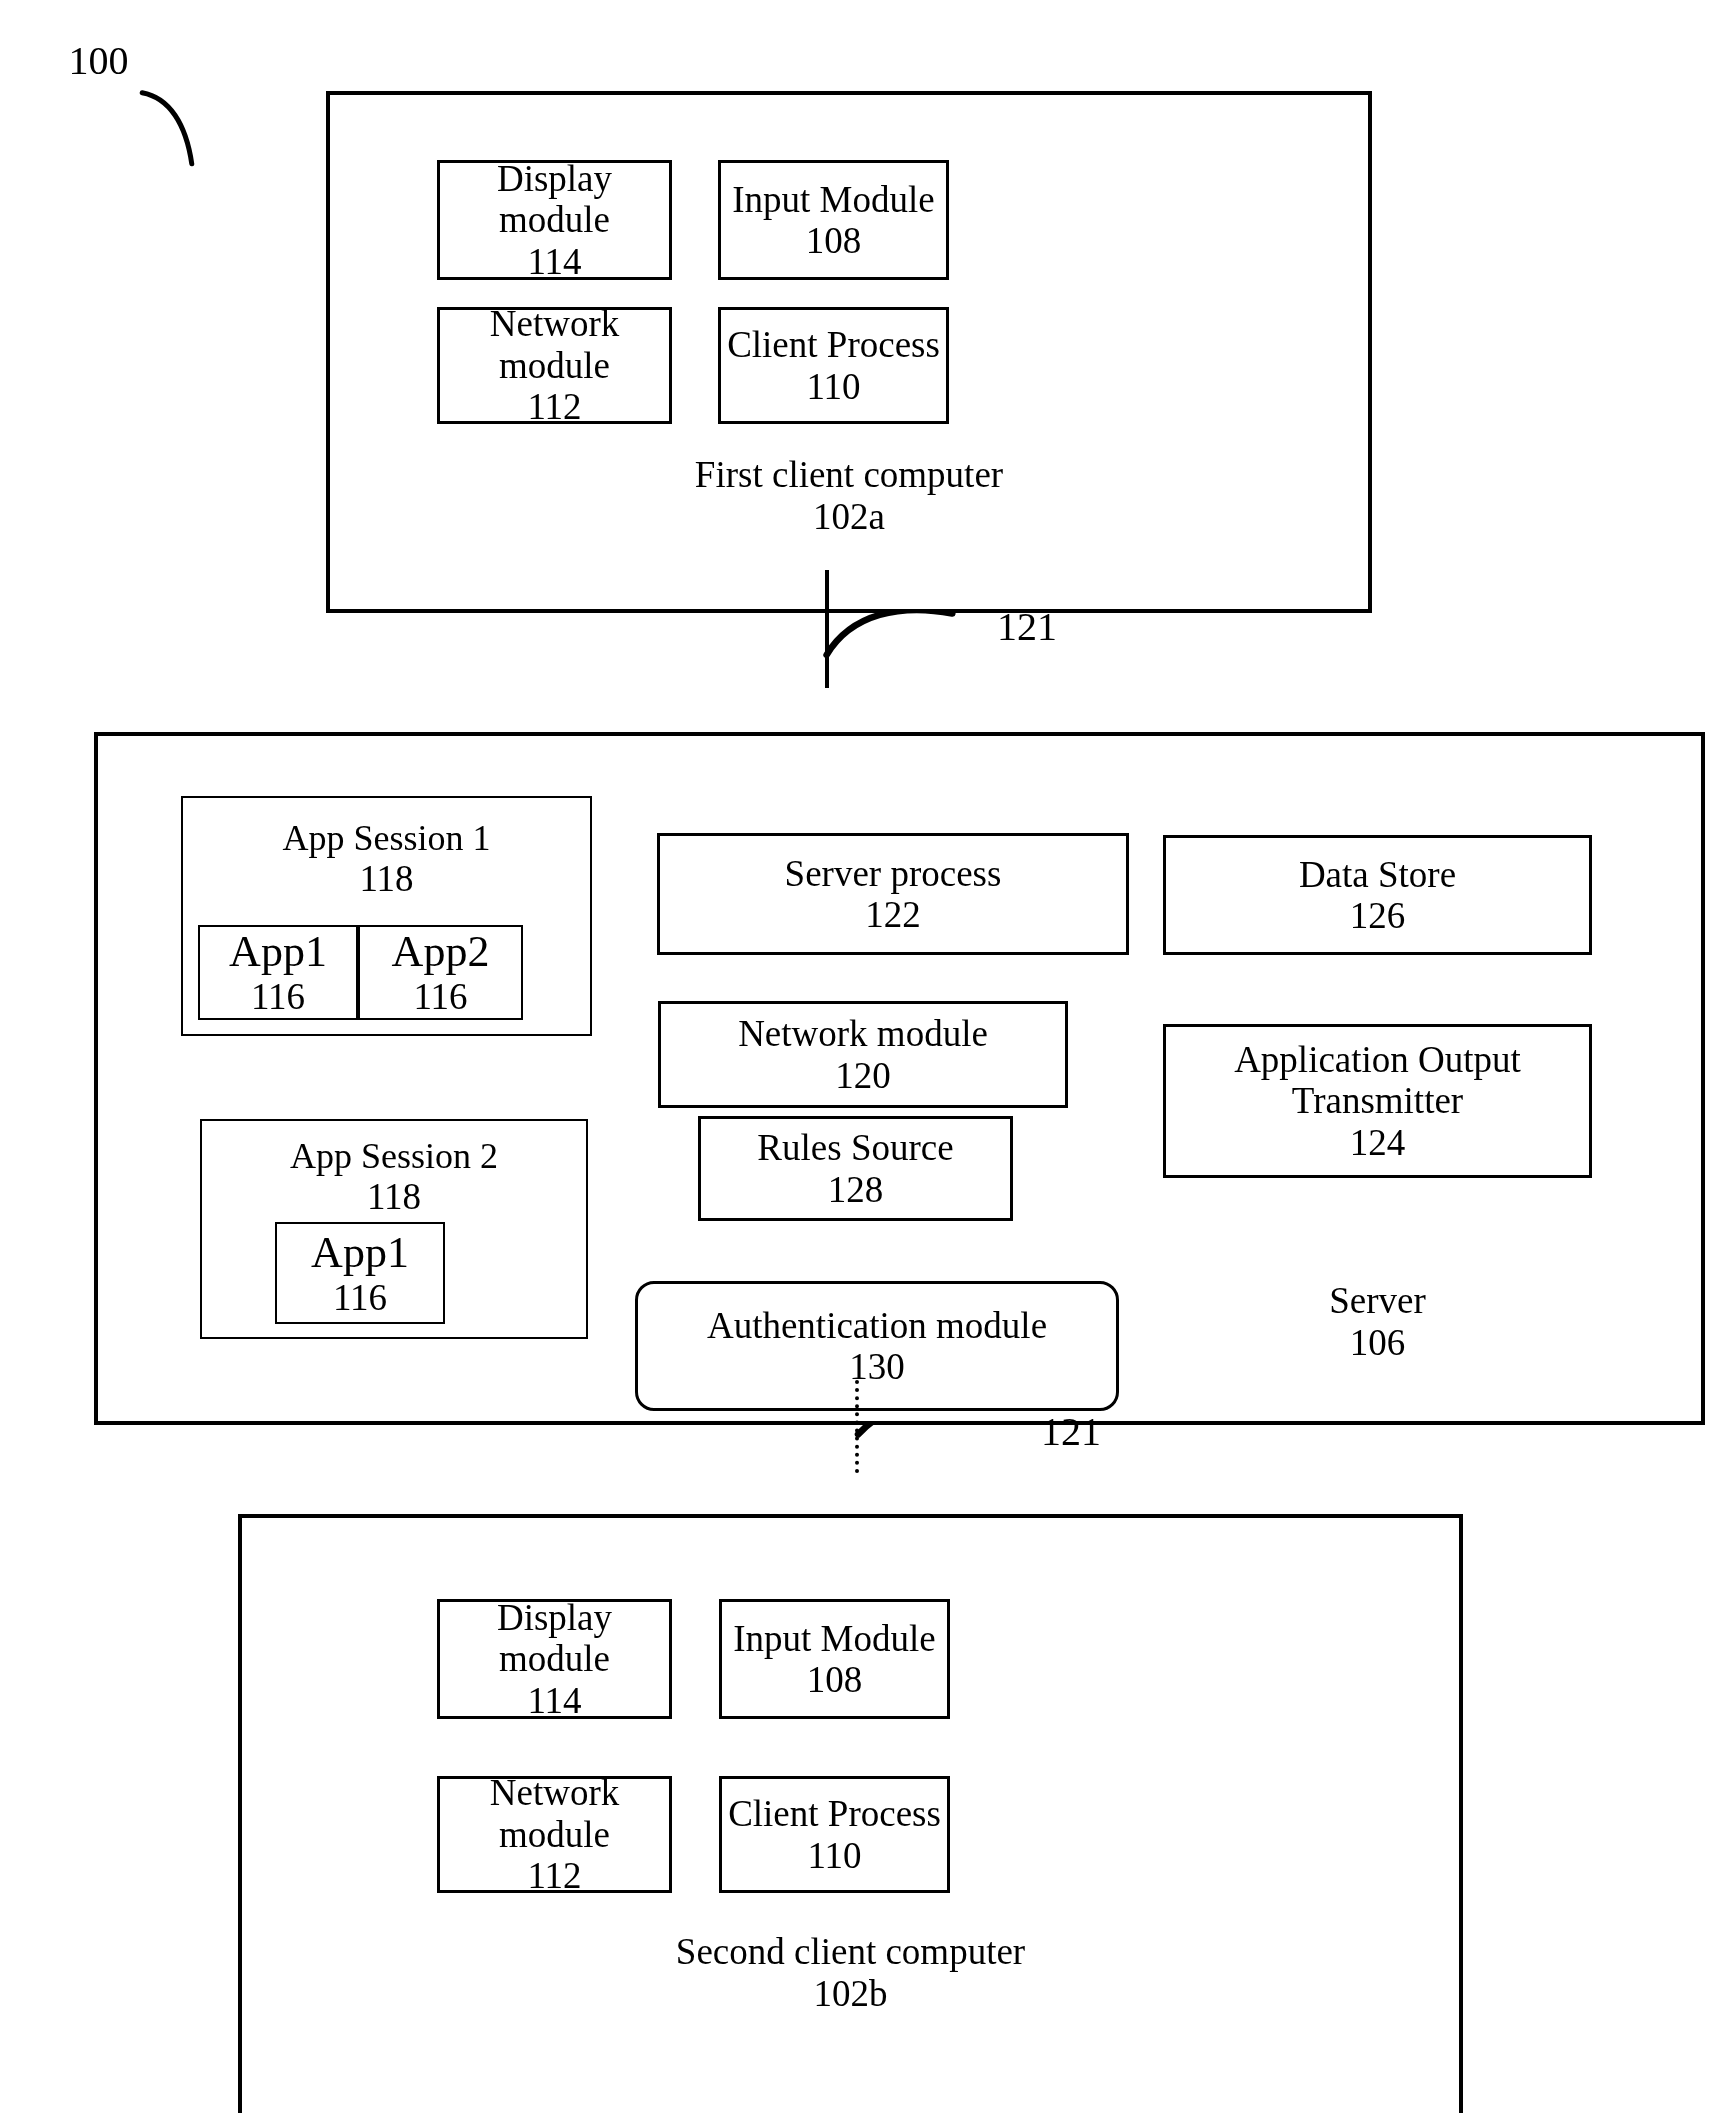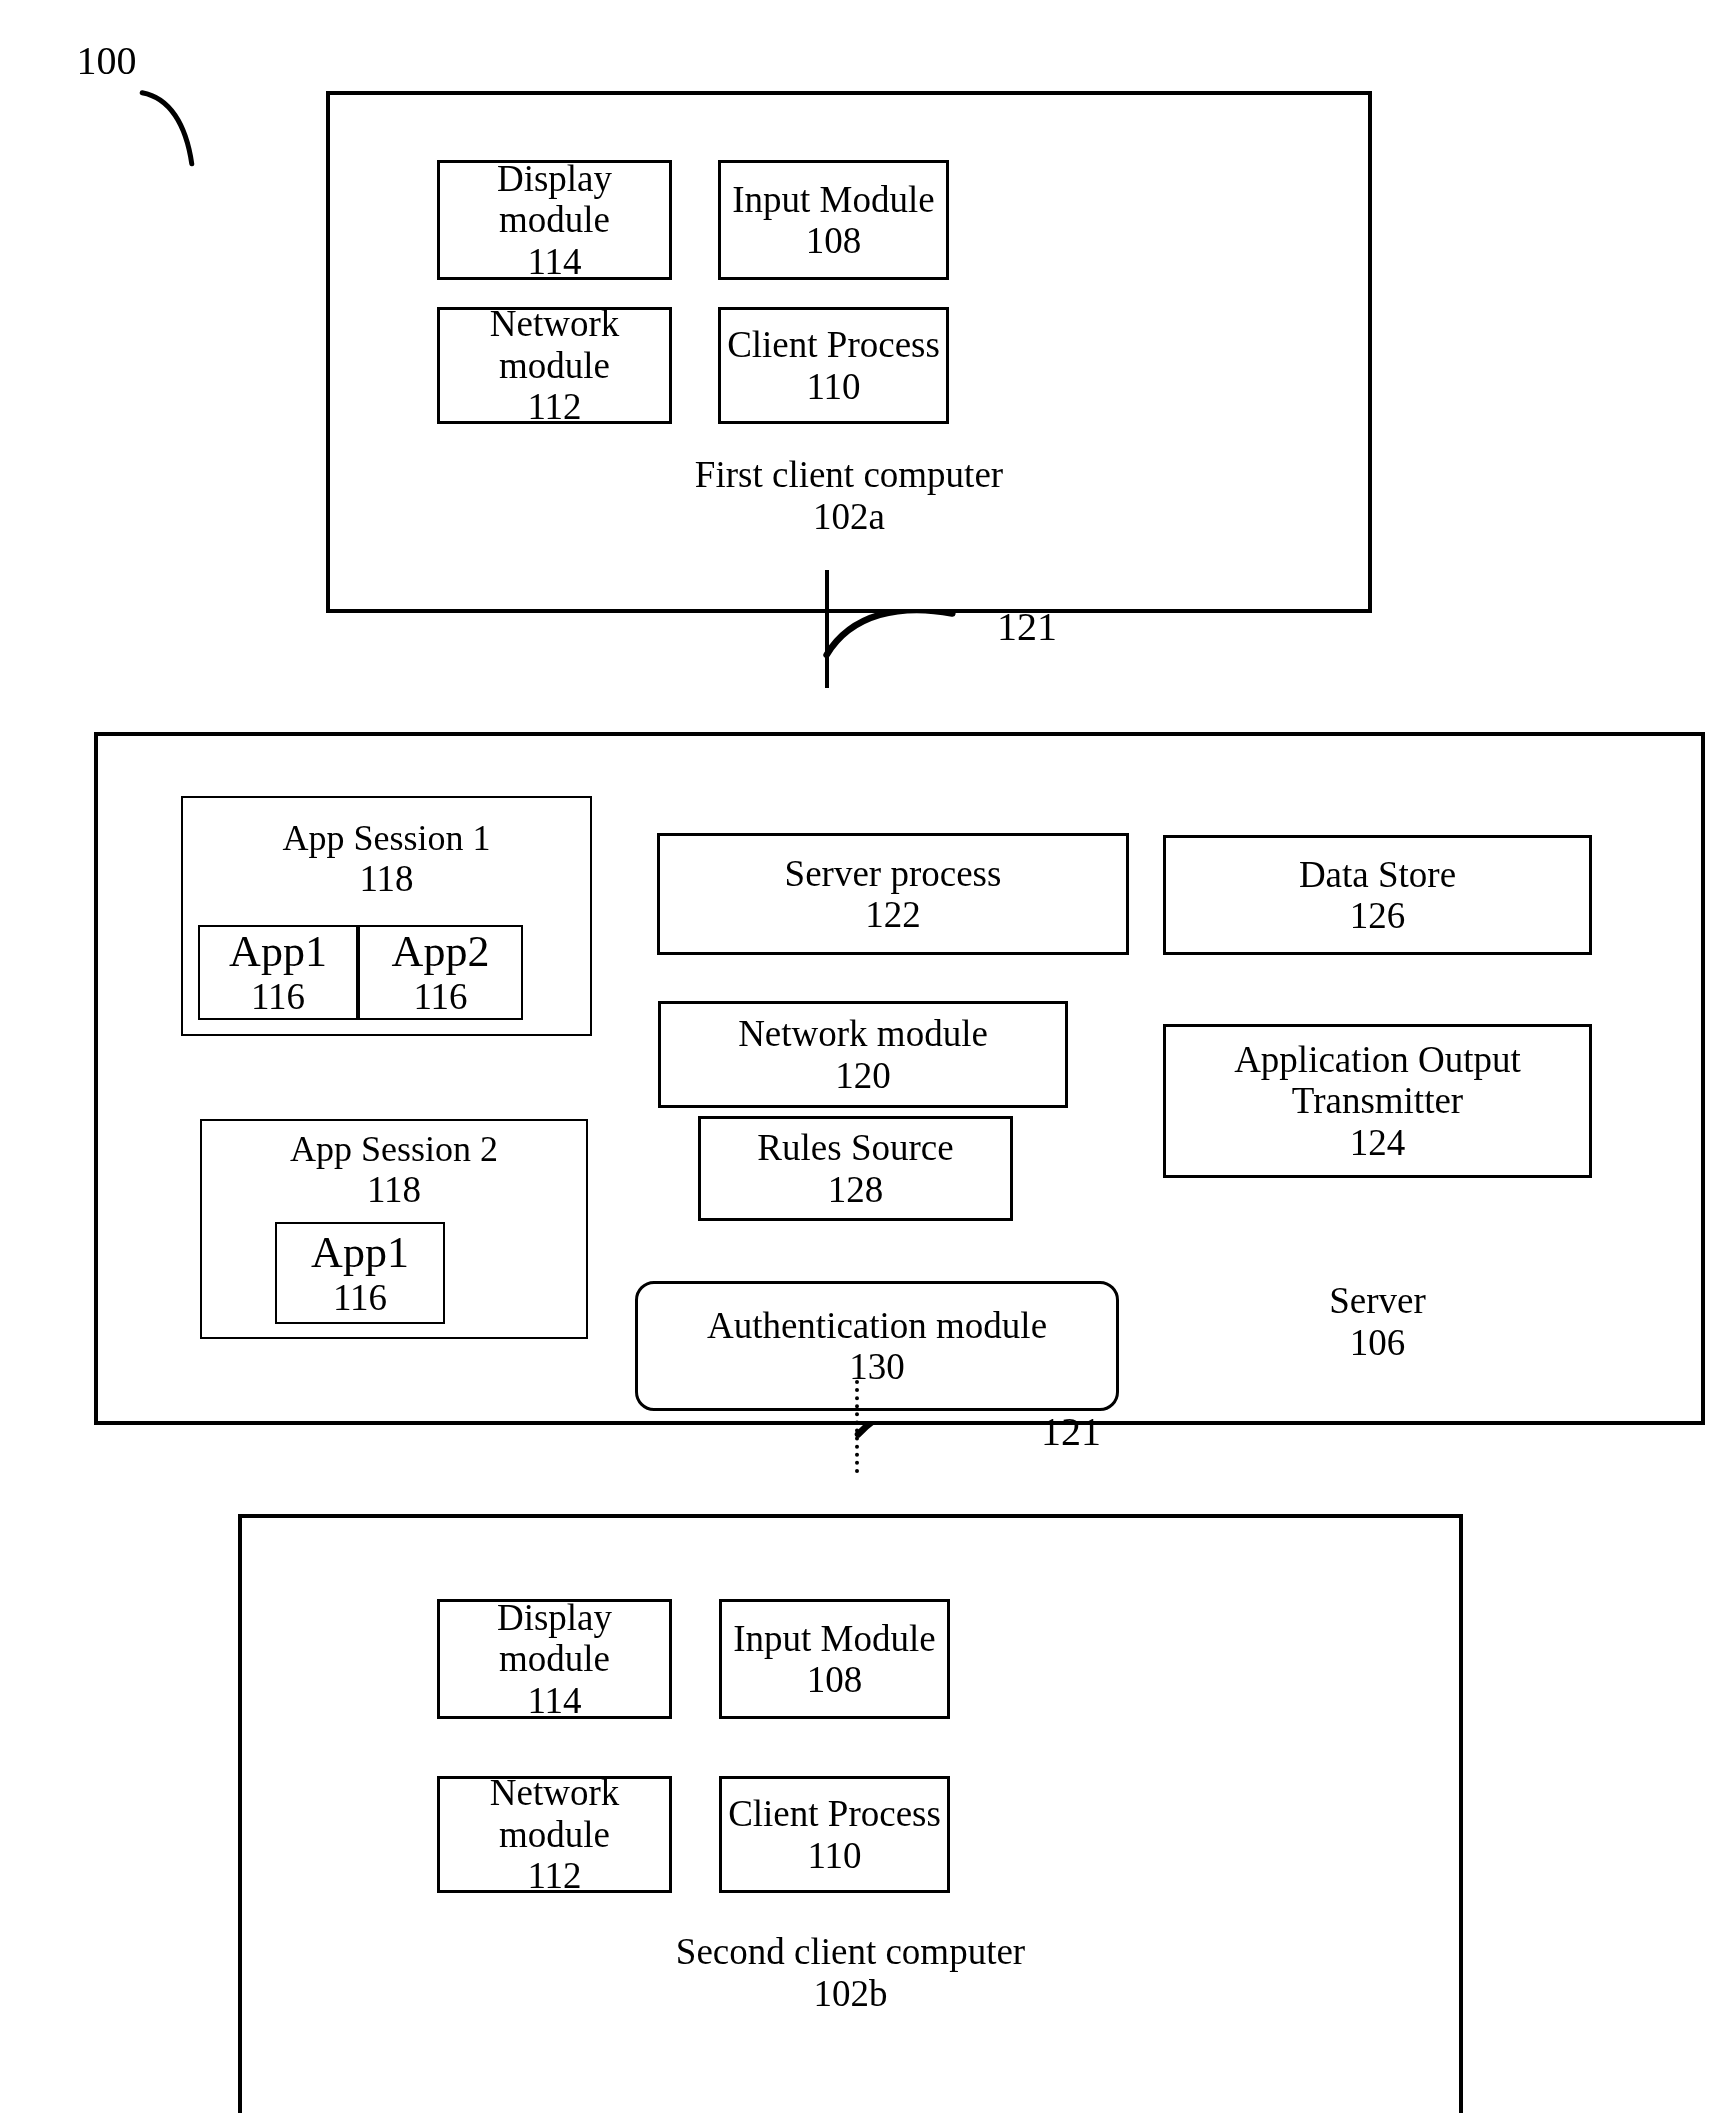--- a/index.html
+++ b/index.html
@@ -77,21 +77,21 @@
     width: 1731px;
     height: 2114px;
     pointer-events: none;
   }
 </style>
 </head>
 <body>
 
 <div id="figure">
 
-  <div class="abs label-block" style="left:36px; top:35px; width:141px; height:53px;">
+  <div class="abs label-block" style="left:28px; top:35px; width:141px; height:53px;">
     <span class="t-ref">100</span>
   </div>
 
   <svg class="overlay" viewBox="0 0 2094 2557">
     <path d="M 172,112 C 205,118 225,150 232,198" fill="none" stroke="#000000" stroke-width="6" stroke-linecap="round"></path>
 
     <path d="M 1000,792 C 1030,742 1090,730 1152,742" fill="none" stroke="#000000" stroke-width="8" stroke-linecap="round"></path>
 
     <path d="M 1038,1735 C 1090,1680 1170,1680 1205,1712" fill="none" stroke="#000000" stroke-width="8" stroke-linecap="round"></path>
   </svg>
@@ -139,21 +139,21 @@
         <span class="t-app-title">App1</span>
         <span class="t-num">116</span>
       </div>
 
       <div class="abs inner-box-thin" style="left:175px; top:127px; width:165px; height:95px;">
         <span class="t-app-title">App2</span>
         <span class="t-num">116</span>
       </div>
     </div>
 
-    <div class="abs inner-box-thin" style="left:102px; top:383px; width:388px; height:220px; justify-content:flex-start; padding-top:8px;">
+    <div class="abs inner-box-thin" style="left:102px; top:383px; width:388px; height:220px; justify-content:flex-start; padding-top:15px;">
       <span class="t-session-title">App Session 2</span>
       <span class="t-num">118</span>
 
       <div class="abs inner-box-thin" style="left:73px; top:101px; width:170px; height:102px;">
         <span class="t-app-title">App1</span>
         <span class="t-num">116</span>
       </div>
     </div>
 
     <div class="abs inner-box" style="left:559px; top:97px; width:472px; height:122px;">

